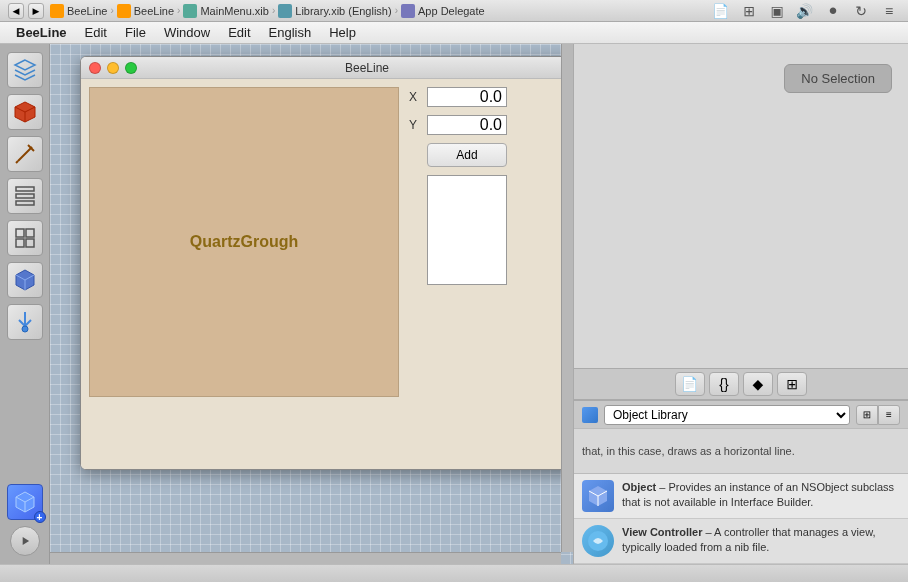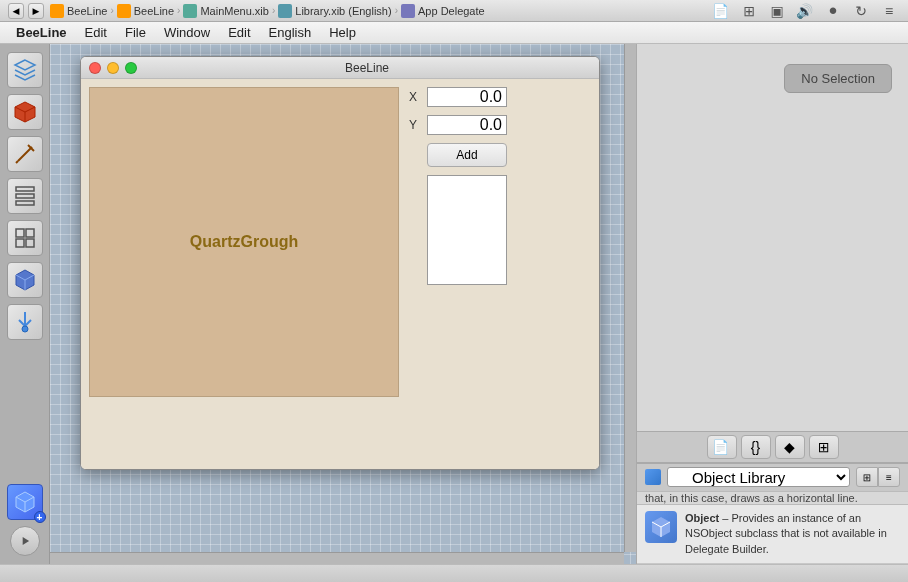--- a/index.html
+++ b/index.html
@@ -265,21 +265,21 @@
       width: 80px;
       height: 110px;
       background: white;
       border: 1px solid #999;
       margin-left: 18px;
       overflow: hidden;
     }
 
     
     .right-panel {
-      width: 272px;
+      width: 335px;
       background: #d8d8d8;
       border-left: 1px solid #aaa;
       display: flex;
       flex-direction: column;
       flex-shrink: 0;
     }
     .no-selection-area {
       flex: 1;
       display: flex;
       align-items: flex-start;
@@ -337,45 +337,45 @@
     .library-icon {
       width: 16px;
       height: 16px;
       background: linear-gradient(135deg, #5599ee, #3377cc);
       border-radius: 2px;
       display: inline-block;
     }
     .library-select {
       flex: 1;
       height: 20px;
-      font-size: 15px;
+      font-size: 12px;
       background: white;
       border: 1px solid #999;
       border-radius: 3px;
-      padding: 0 20px;
+      padding: 0 4px;
     }
     .library-view-btns {
       display: flex;
     }
     .lib-view-btn {
       width: 22px;
       height: 20px;
       background: linear-gradient(to bottom, #e8e8e8, #d0d0d0);
       border: 1px solid #aaa;
       display: flex;
       align-items: center;
       justify-content: center;
       cursor: pointer;
       font-size: 10px;
     }
     .lib-view-btn:first-child { border-radius: 3px 0 0 3px; }
     .lib-view-btn:last-child { border-radius: 0 3px 3px 0; }
 
     .library-desc {
-      padding: 0 8px;
+      padding: 16px 8px;
       font-size: 11px;
       color: #444;
       border-bottom: 1px solid #bbb;
       background: #d8d8d8;
     }
 
     .library-items {
       display: flex;
       flex-direction: column;
     }
@@ -604,21 +604,33 @@
       <div class="library-items">
         <div class="library-item">
           <div class="lib-item-icon lib-item-icon-obj">
             <svg viewBox="0 0 24 24" width="24" height="24" fill="white">
               <path d="M12 2L3 7v10l9 5 9-5V7L12 2z" fill="#88aaee"></path>
               <path d="M3 7l9 5 9-5M12 12v10" stroke="white" fill="none" stroke-width="1"></path>
             </svg>
           </div>
           <div class="lib-item-text">
             <span class="lib-item-title">Object</span>
-            <span>– Provides an instance of an NSObject subclass that is not available in Delegate Builder.</span>
+            <span>– Provides an instance of an NSObject subclass that is not available in Interface Builder.</span>
+          </div>
+        </div>
+        <div class="library-item">
+          <div class="lib-item-icon lib-item-icon-vc">
+            <svg viewBox="0 0 24 24" width="24" height="24">
+              <circle cx="12" cy="12" r="10" fill="#66bbee"></circle>
+              <path d="M7 12 Q12 6 17 12 Q12 18 7 12z" fill="white" opacity="0.7"></path>
+            </svg>
+          </div>
+          <div class="lib-item-text">
+            <span class="lib-item-title">View Controller</span>
+            <span>– A controller that manages a view, typically loaded from a nib file.</span>
           </div>
         </div>
       </div>
     </div>
   </div>
 
 </div>
 
 <div class="status-bar">
   <span></span>

